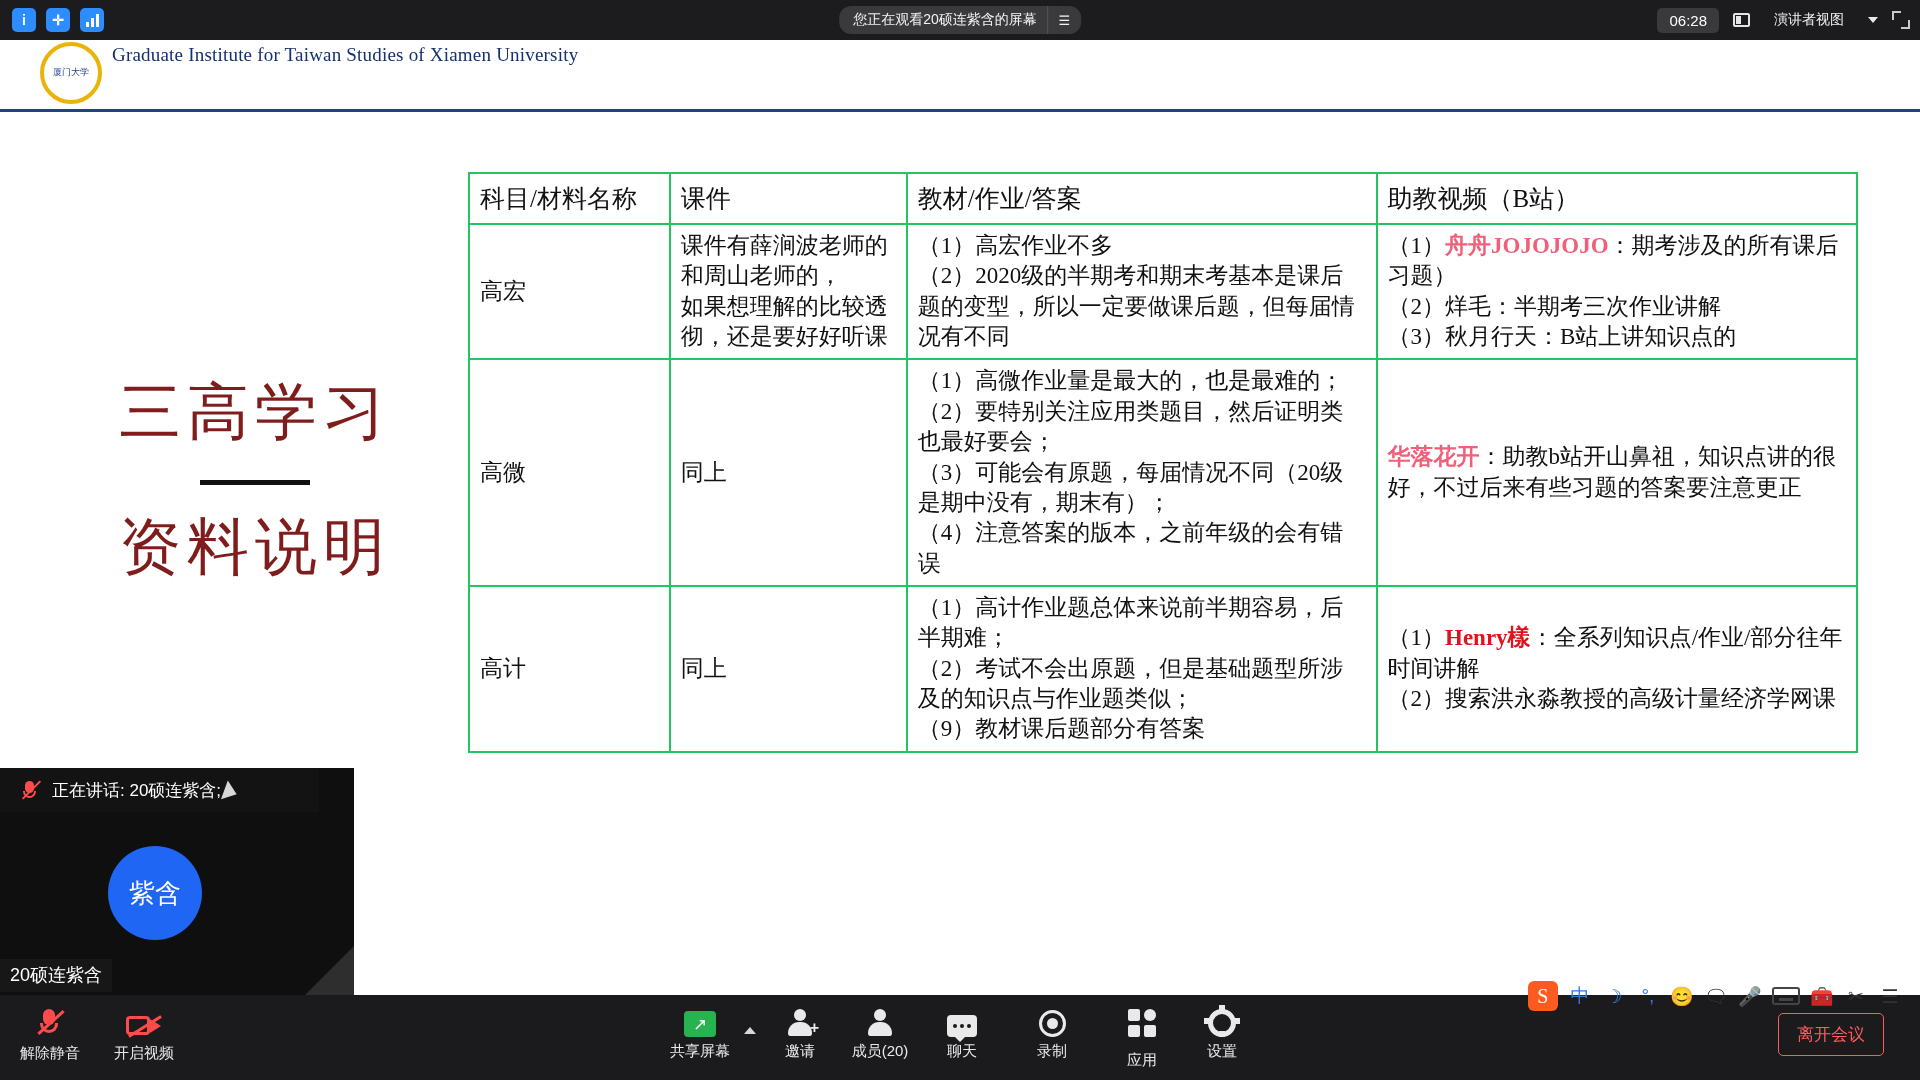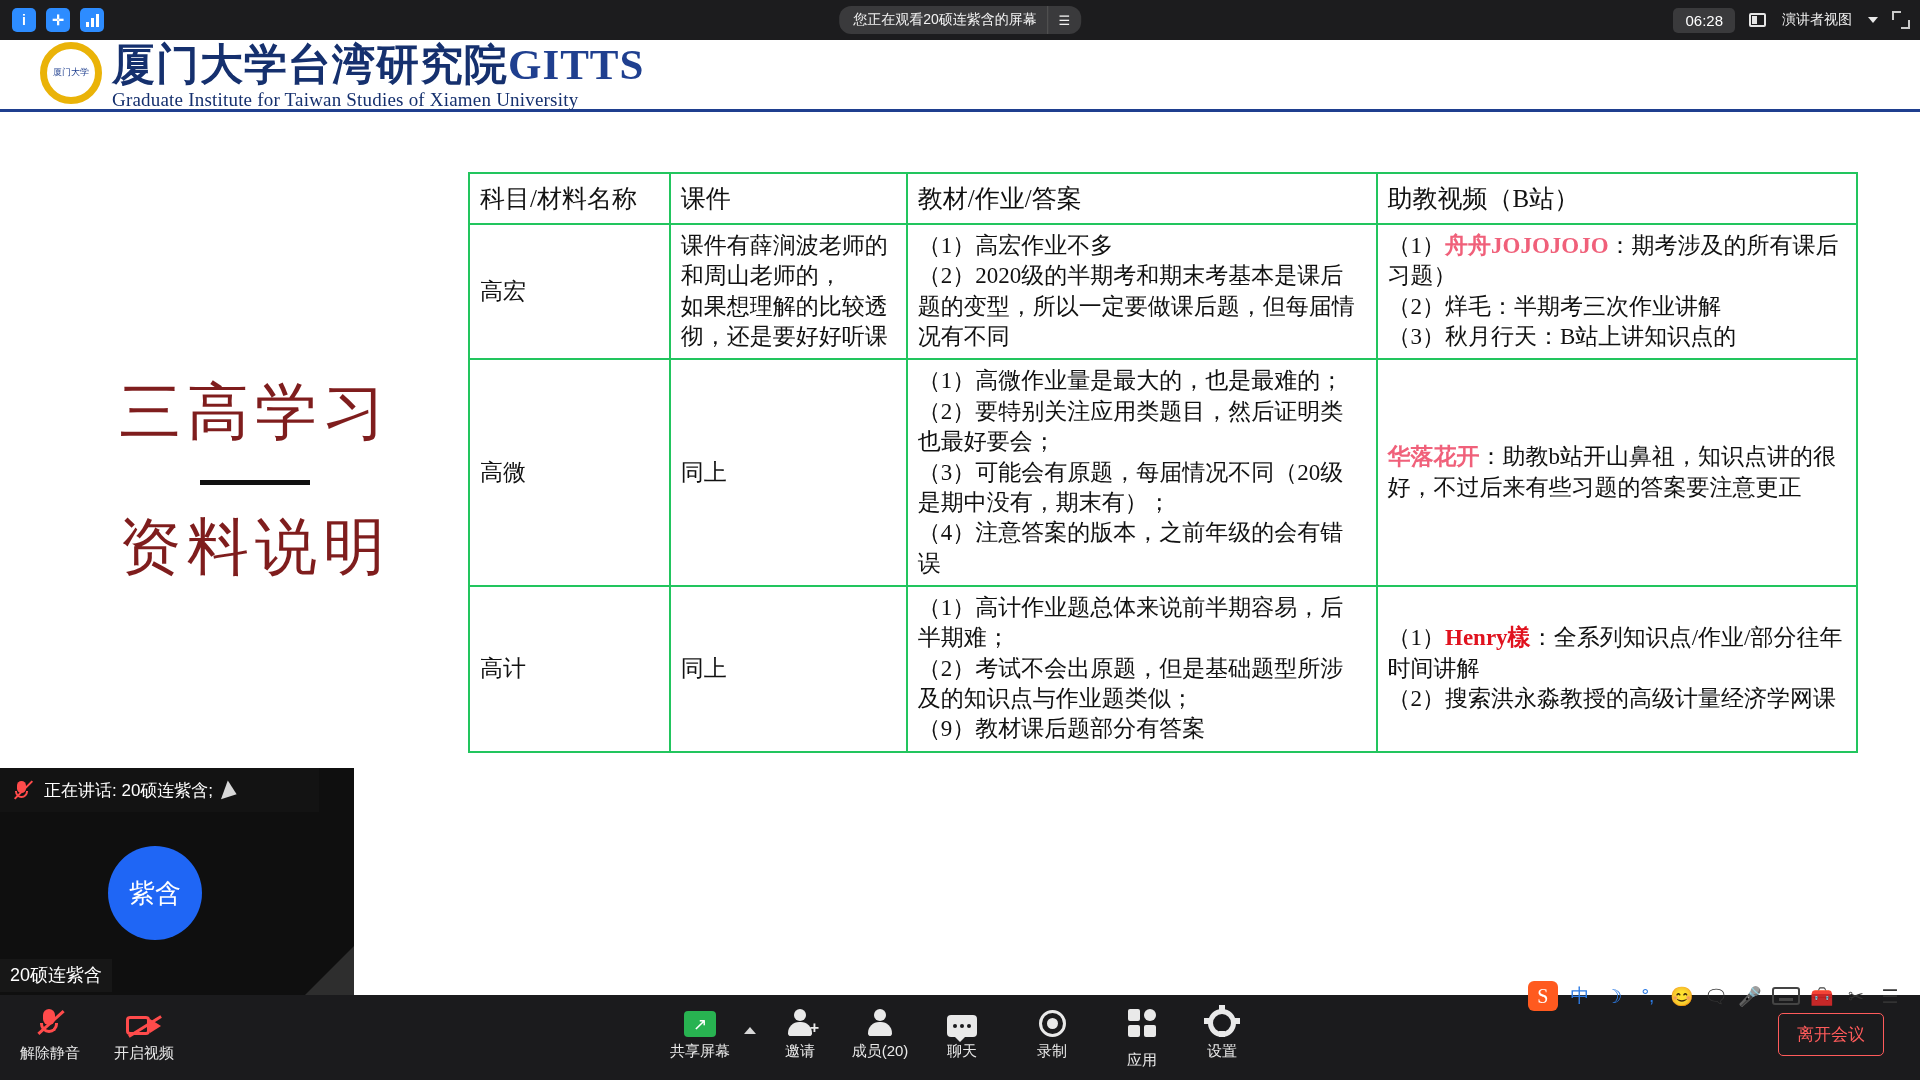--- a/index.html
+++ b/index.html
@@ -55,21 +55,21 @@
   .tb-right {
     position: absolute; right: 10px; top: 0; height: 40px;
     display: flex; align-items: center; gap: 14px;
   }
   .tb-clock {
     background: #3a3a3c; border-radius: 5px;
     padding: 4px 12px; font-size: 15px; color: #fff;
     font-family: "Liberation Sans", sans-serif;
   }
   .tb-viewmode {
-    display: flex; align-items: center; gap: 16px;
+    display: flex; align-items: center; gap: 24px;
     font-size: 14px; color: #f0f0f0;
   }
   .speaker-ic {
     width: 17px; height: 14px; border: 2px solid #e5e5e5; border-radius: 2px;
     position: relative;
   }
   .speaker-ic::after {
     content: ""; position: absolute; left: 1px; top: 1px;
     width: 5px; height: 8px; background: #e5e5e5;
   }
@@ -97,21 +97,21 @@
   #header-band {
     position: absolute; left: 0; top: 0; width: 1920px; height: 72px;
     border-bottom: 3px solid #1f3f8f;
   }
   .logo-wrap {
     position: absolute; left: 40px; top: 2px;
     display: flex; align-items: flex-start; gap: 10px;
   }
   .logo-seal {
     width: 62px; height: 62px; border-radius: 50%;
-    border: 7px solid #eab308;
+    border: 4px solid #eab308;
     display: flex; align-items: center; justify-content: center;
     color: #1f3f8f; font-size: 9px; line-height: 1.05; text-align: center;
     font-family: "Liberation Serif", serif;
   }
   .logo-texts { display: flex; flex-direction: column; }
   .logo-cn {
     font-family: "Liberation Serif", serif;
     font-size: 43px; font-weight: bold; color: #15306e;
     letter-spacing: 1px; line-height: 1.05;
   }
@@ -166,21 +166,21 @@
   
   #selfvideo {
     position: absolute; left: 0; top: 768px;
     width: 354px; height: 242px;
     background: #0f0f0f;
     overflow: hidden;
   }
   .sv-topbar {
     position: absolute; left: 0; top: 0; width: 319px; height: 44px;
     background: rgba(20,20,20,.92);
-    display: flex; align-items: center; gap: 12px; padding-left: 12px;
+    display: flex; align-items: center; gap: 12px; padding-left: 20px;
     color: #fff; font-size: 17px;
   }
   .mic-muted {
     width: 20px; height: 22px; position: relative;
   }
   .mic-muted .body {
     position: absolute; left: 5px; top: 2px; width: 9px; height: 12px;
     background: #ff4b4b; border-radius: 5px;
   }
   .mic-muted .stand {
@@ -345,23 +345,20 @@
       <span class="expand-ic"></span>
     </div>
   </div>
 
   <div id="slide">
 
     <div id="header-band">
       <div class="logo-wrap">
         <div class="logo-seal">厦门大学</div>
         <div class="logo-texts">
-          <div class="logo-cn">
-            <span>厦门大学台湾研究院</span><span class="gitts">GITTS</span>
-          </div>
           <div class="logo-en">Graduate Institute for Taiwan Studies of Xiamen University</div>
         </div>
       </div>
     </div>
 
     <div class="slide-title">
       <div class="l1">三高学习</div>
       <div class="rule"></div>
       <div class="l2">资料说明</div>
     </div>

